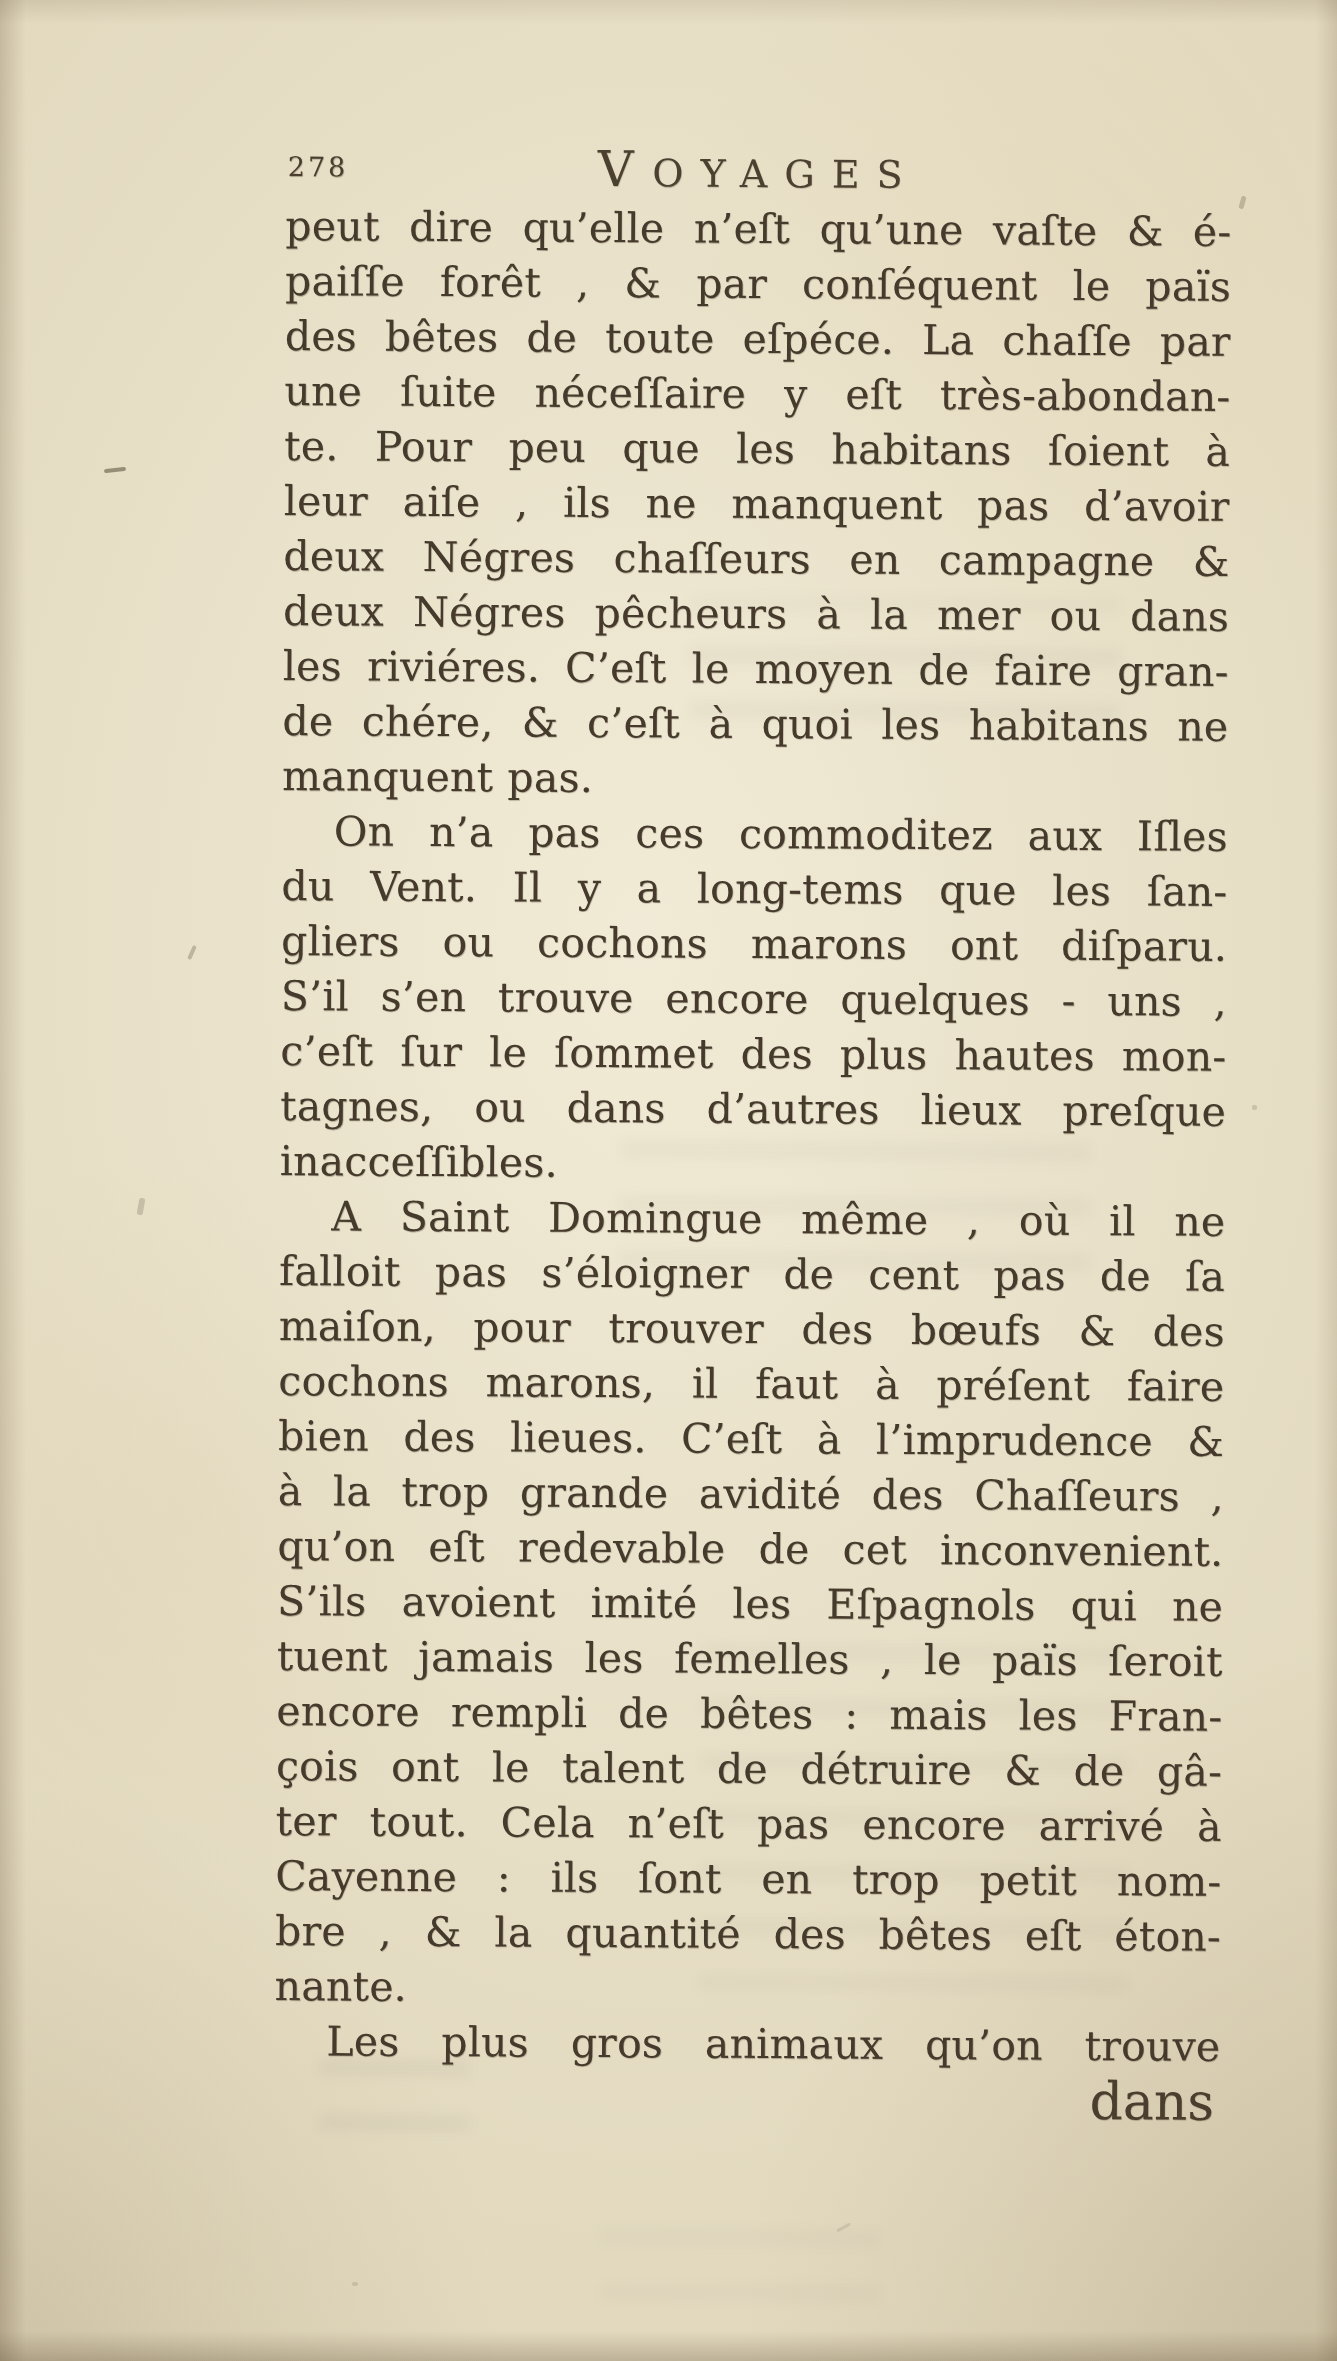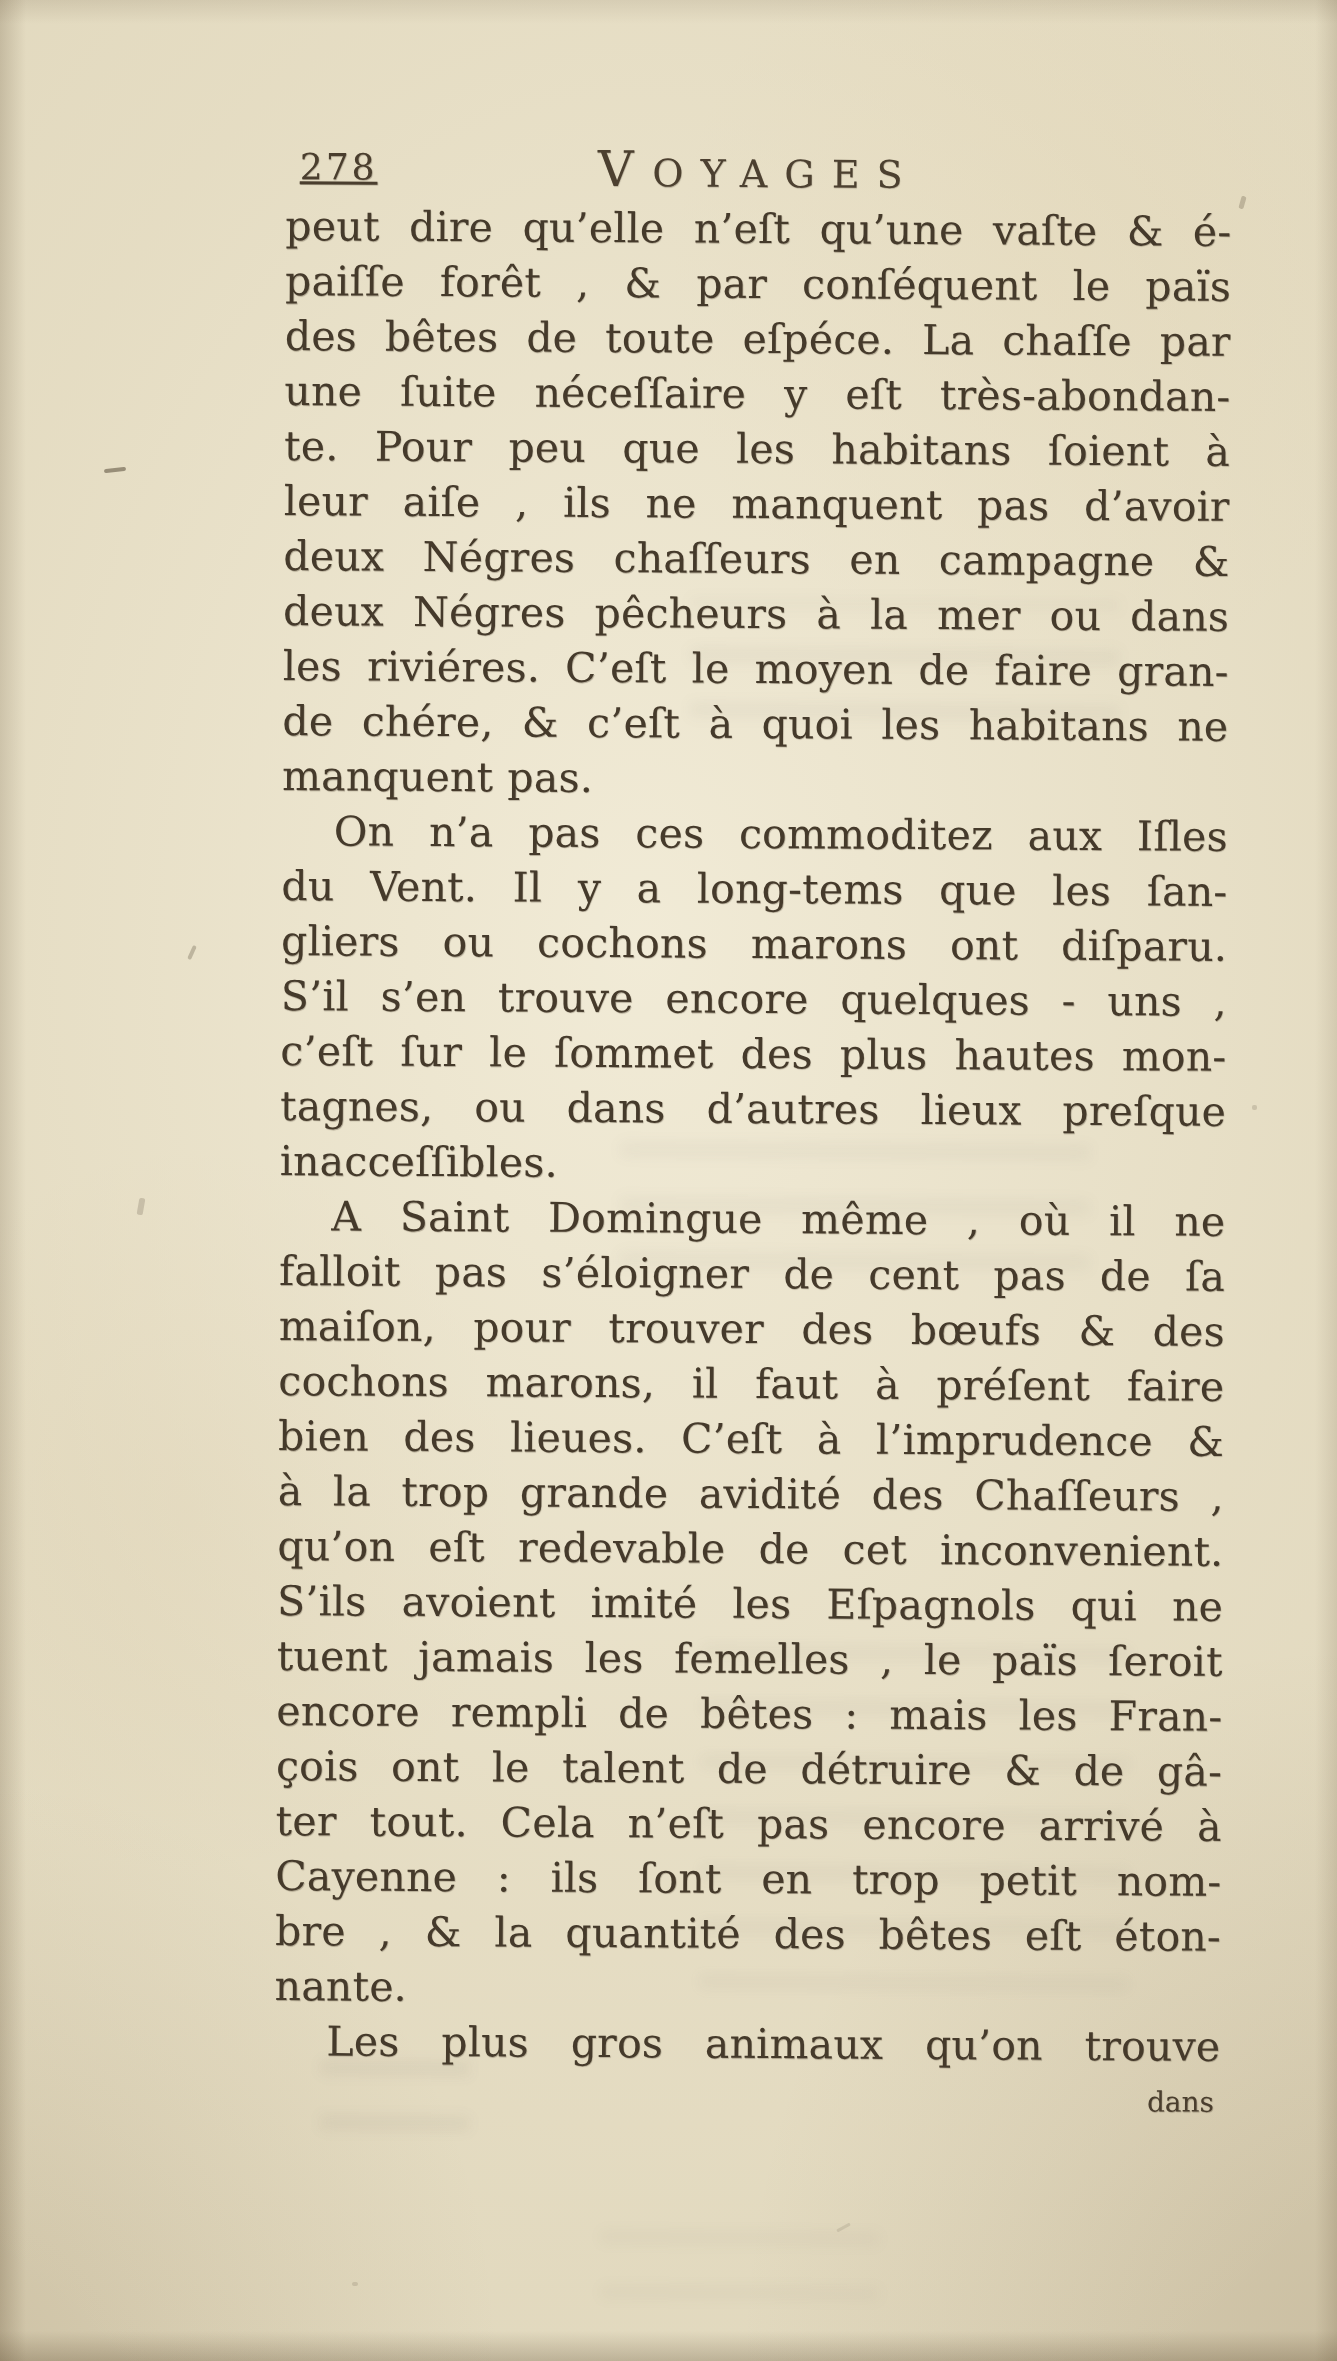--- a/index.html
+++ b/index.html
@@ -21,25 +21,24 @@
       linear-gradient(180deg, rgba(90,72,46,0.16) 0, rgba(90,72,46,0) 24px);
     color:#453a2b;
   }
   .textblock{
     position:absolute;left:286px;top:138px;width:946px;
     transform:rotate(0.35deg);
     transform-origin:50% 0;
   }
   .header{position:relative;height:64px;}
   .pagenum{
-    position:absolute;left:14px;top:2px;
-    font-size:36px;line-height:60px;
+    position:absolute;left:2px;top:2px;
+    font-size:27px;line-height:60px;
     letter-spacing:3px;color:#4a3e2e;
     text-shadow:0.6px 0.8px 0.8px rgba(58,47,32,0.35);
-    text-decoration:underline;
   }
   .running{
     position:absolute;left:0;right:0;top:2px;
     text-align:center;
     font-size:38px;line-height:60px;
     letter-spacing:0.45em;
     color:#4c4030;
     text-shadow:0.6px 0.8px 0.8px rgba(58,47,32,0.3);
   }
   .running::first-letter{font-size:130%;letter-spacing:0.38em;}
@@ -49,21 +48,21 @@
     font-size:41px;
     white-space:normal;overflow:hidden;
     text-align:justify;text-align-last:justify;
     word-spacing:1px;letter-spacing:0.2px;
     text-shadow:0.6px 0.8px 0.7px rgba(58,47,32,0.32);
   }
   .line.para-end{text-align-last:left;}
   .line.indent{text-indent:52px;}
   .catchword-row{height:55px;line-height:55px;text-align:right;}
   .catchword{
-    font-size:28px;padding-right:6px;color:#4a3e2e;
+    font-size:52px;padding-right:6px;color:#4a3e2e;
     text-shadow:0.6px 0.8px 0.7px rgba(58,47,32,0.32);
   }
   
   .ghost{
     position:absolute;
     background:repeating-linear-gradient(
       0deg,
       rgba(112,108,98,0.13) 0px, rgba(112,108,98,0.13) 14px,
       rgba(112,108,98,0.0) 14px, rgba(112,108,98,0.0) 55px);
     filter:blur(7px);

